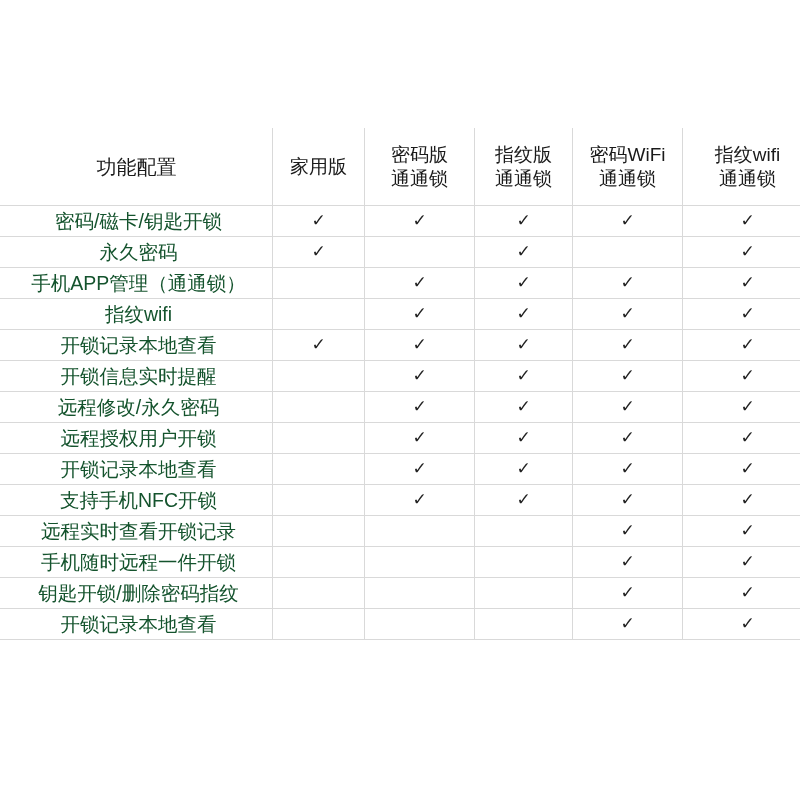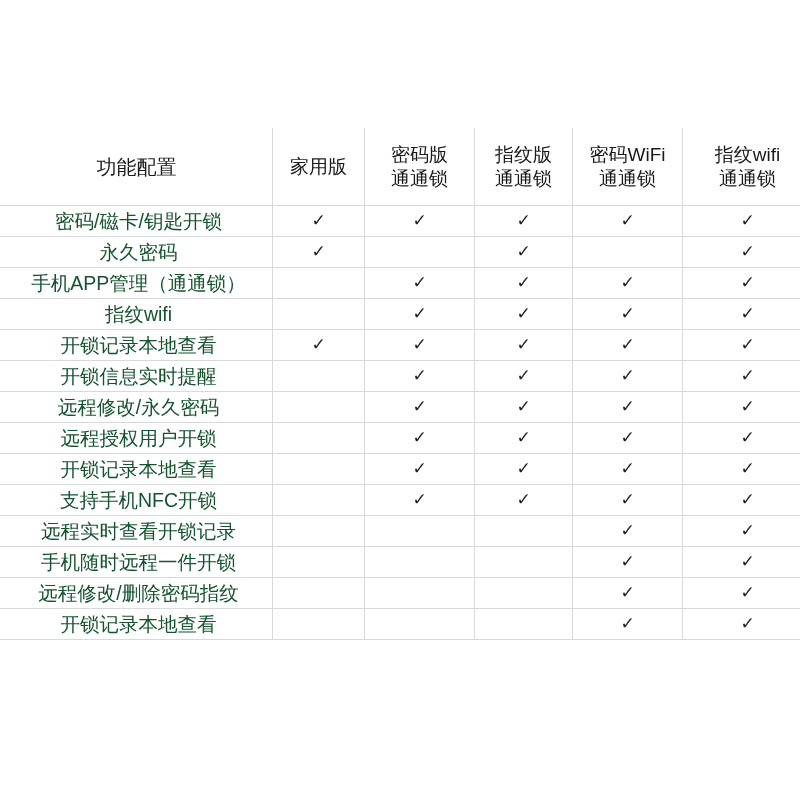--- a/index.html
+++ b/index.html
@@ -218,21 +218,21 @@
           </tr>
           <tr>
             <td class="rowlabel">手机随时远程一件开锁</td>
             <td><span class="empty"></span></td>
             <td><span class="empty"></span></td>
             <td><span class="empty"></span></td>
             <td><span class="check">✓</span></td>
             <td><span class="check">✓</span></td>
           </tr>
           <tr>
-            <td class="rowlabel">远程修改/删除密码指纹</td>
+            <td class="rowlabel">钥匙开锁/删除密码指纹</td>
             <td><span class="empty"></span></td>
             <td><span class="empty"></span></td>
             <td><span class="empty"></span></td>
             <td><span class="check">✓</span></td>
             <td><span class="check">✓</span></td>
           </tr>
           <tr>
             <td class="rowlabel">开锁记录本地查看</td>
             <td><span class="empty"></span></td>
             <td><span class="empty"></span></td>

